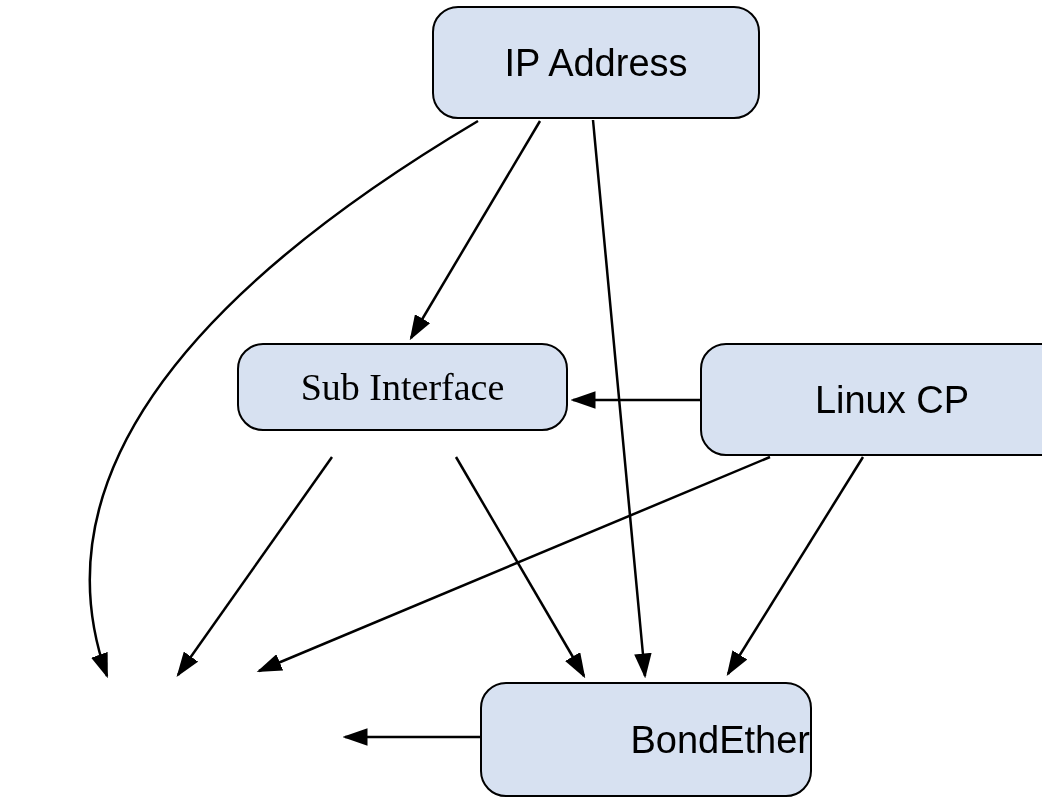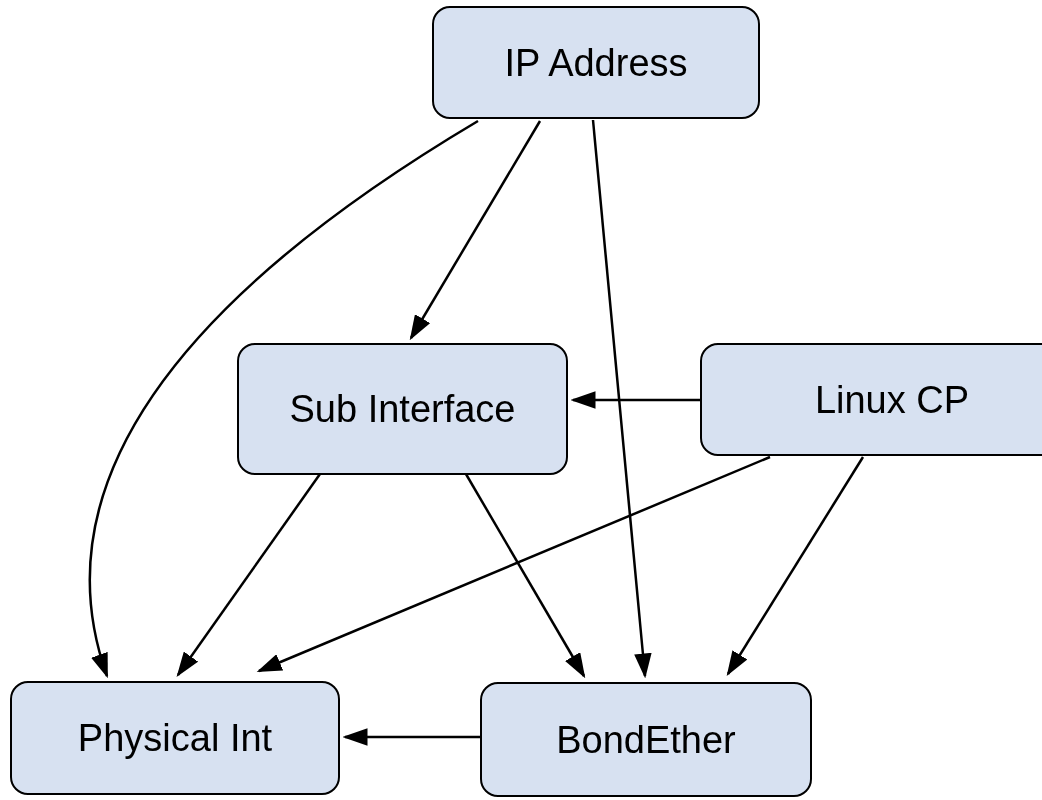--- a/index.html
+++ b/index.html
@@ -25,34 +25,34 @@
   .edge {
     fill: none;
     stroke: #000000;
     stroke-width: 2.5;
   }
   .node {
     position: absolute;
     box-sizing: border-box;
     background: #d7e1f1;
     border: 2.5px solid #000000;
-    border-radius: 18px;
+    border-radius: 26px;
     display: flex;
     align-items: center;
     justify-content: center;
     color: #000000;
     font-size: 38px;
     line-height: 1;
     white-space: nowrap;
   }
   .node-ip-address   { left: 432px; top: 6px;   width: 328px; height: 113px; }
-  .node-sub-interface{ left: 237px; top: 343px; width: 331px; height: 132px; }
+  .node-sub-interface{ left: 237px; top: 343px; width: 331px; height: 88px; font-family: Liberation Serif, serif; }
   .node-linux-cp     { left: 700px; top: 343px; width: 384px; height: 113px; }
   .node-physical-int { left: 10px;  top: 681px; width: 330px; height: 114px; }
-  .node-bondether    { left: 480px; top: 682px; width: 332px; height: 115px; }
+  .node-bondether    { left: 480px; top: 682px; width: 332px; height: 115px; justify-content: flex-end; }
 </style>
 </head>
 <body>
 
 <div class="canvas">
 
   <svg class="edges-layer" viewBox="0 0 1042 800" xmlns="http://www.w3.org/2000/svg">
     <defs>
       <marker id="arrowhead" viewBox="0 0 10 7" refX="9" refY="3.5" markerWidth="10" markerHeight="7" orient="auto-start-reverse">
         <path d="M 0 0 L 10 3.5 L 0 7 Z" fill="#000000"></path>
@@ -75,21 +75,18 @@
   </div>
 
   <div class="node node-sub-interface">
     <span>Sub Interface</span>
   </div>
 
   <div class="node node-linux-cp">
     <span>Linux CP</span>
   </div>
 
-  <div class="node node-physical-int">
-    <span>Physical Int</span>
-  </div>
 
   <div class="node node-bondether">
     <span>BondEther</span>
   </div>
 
 </div>
 
 </body></html>

